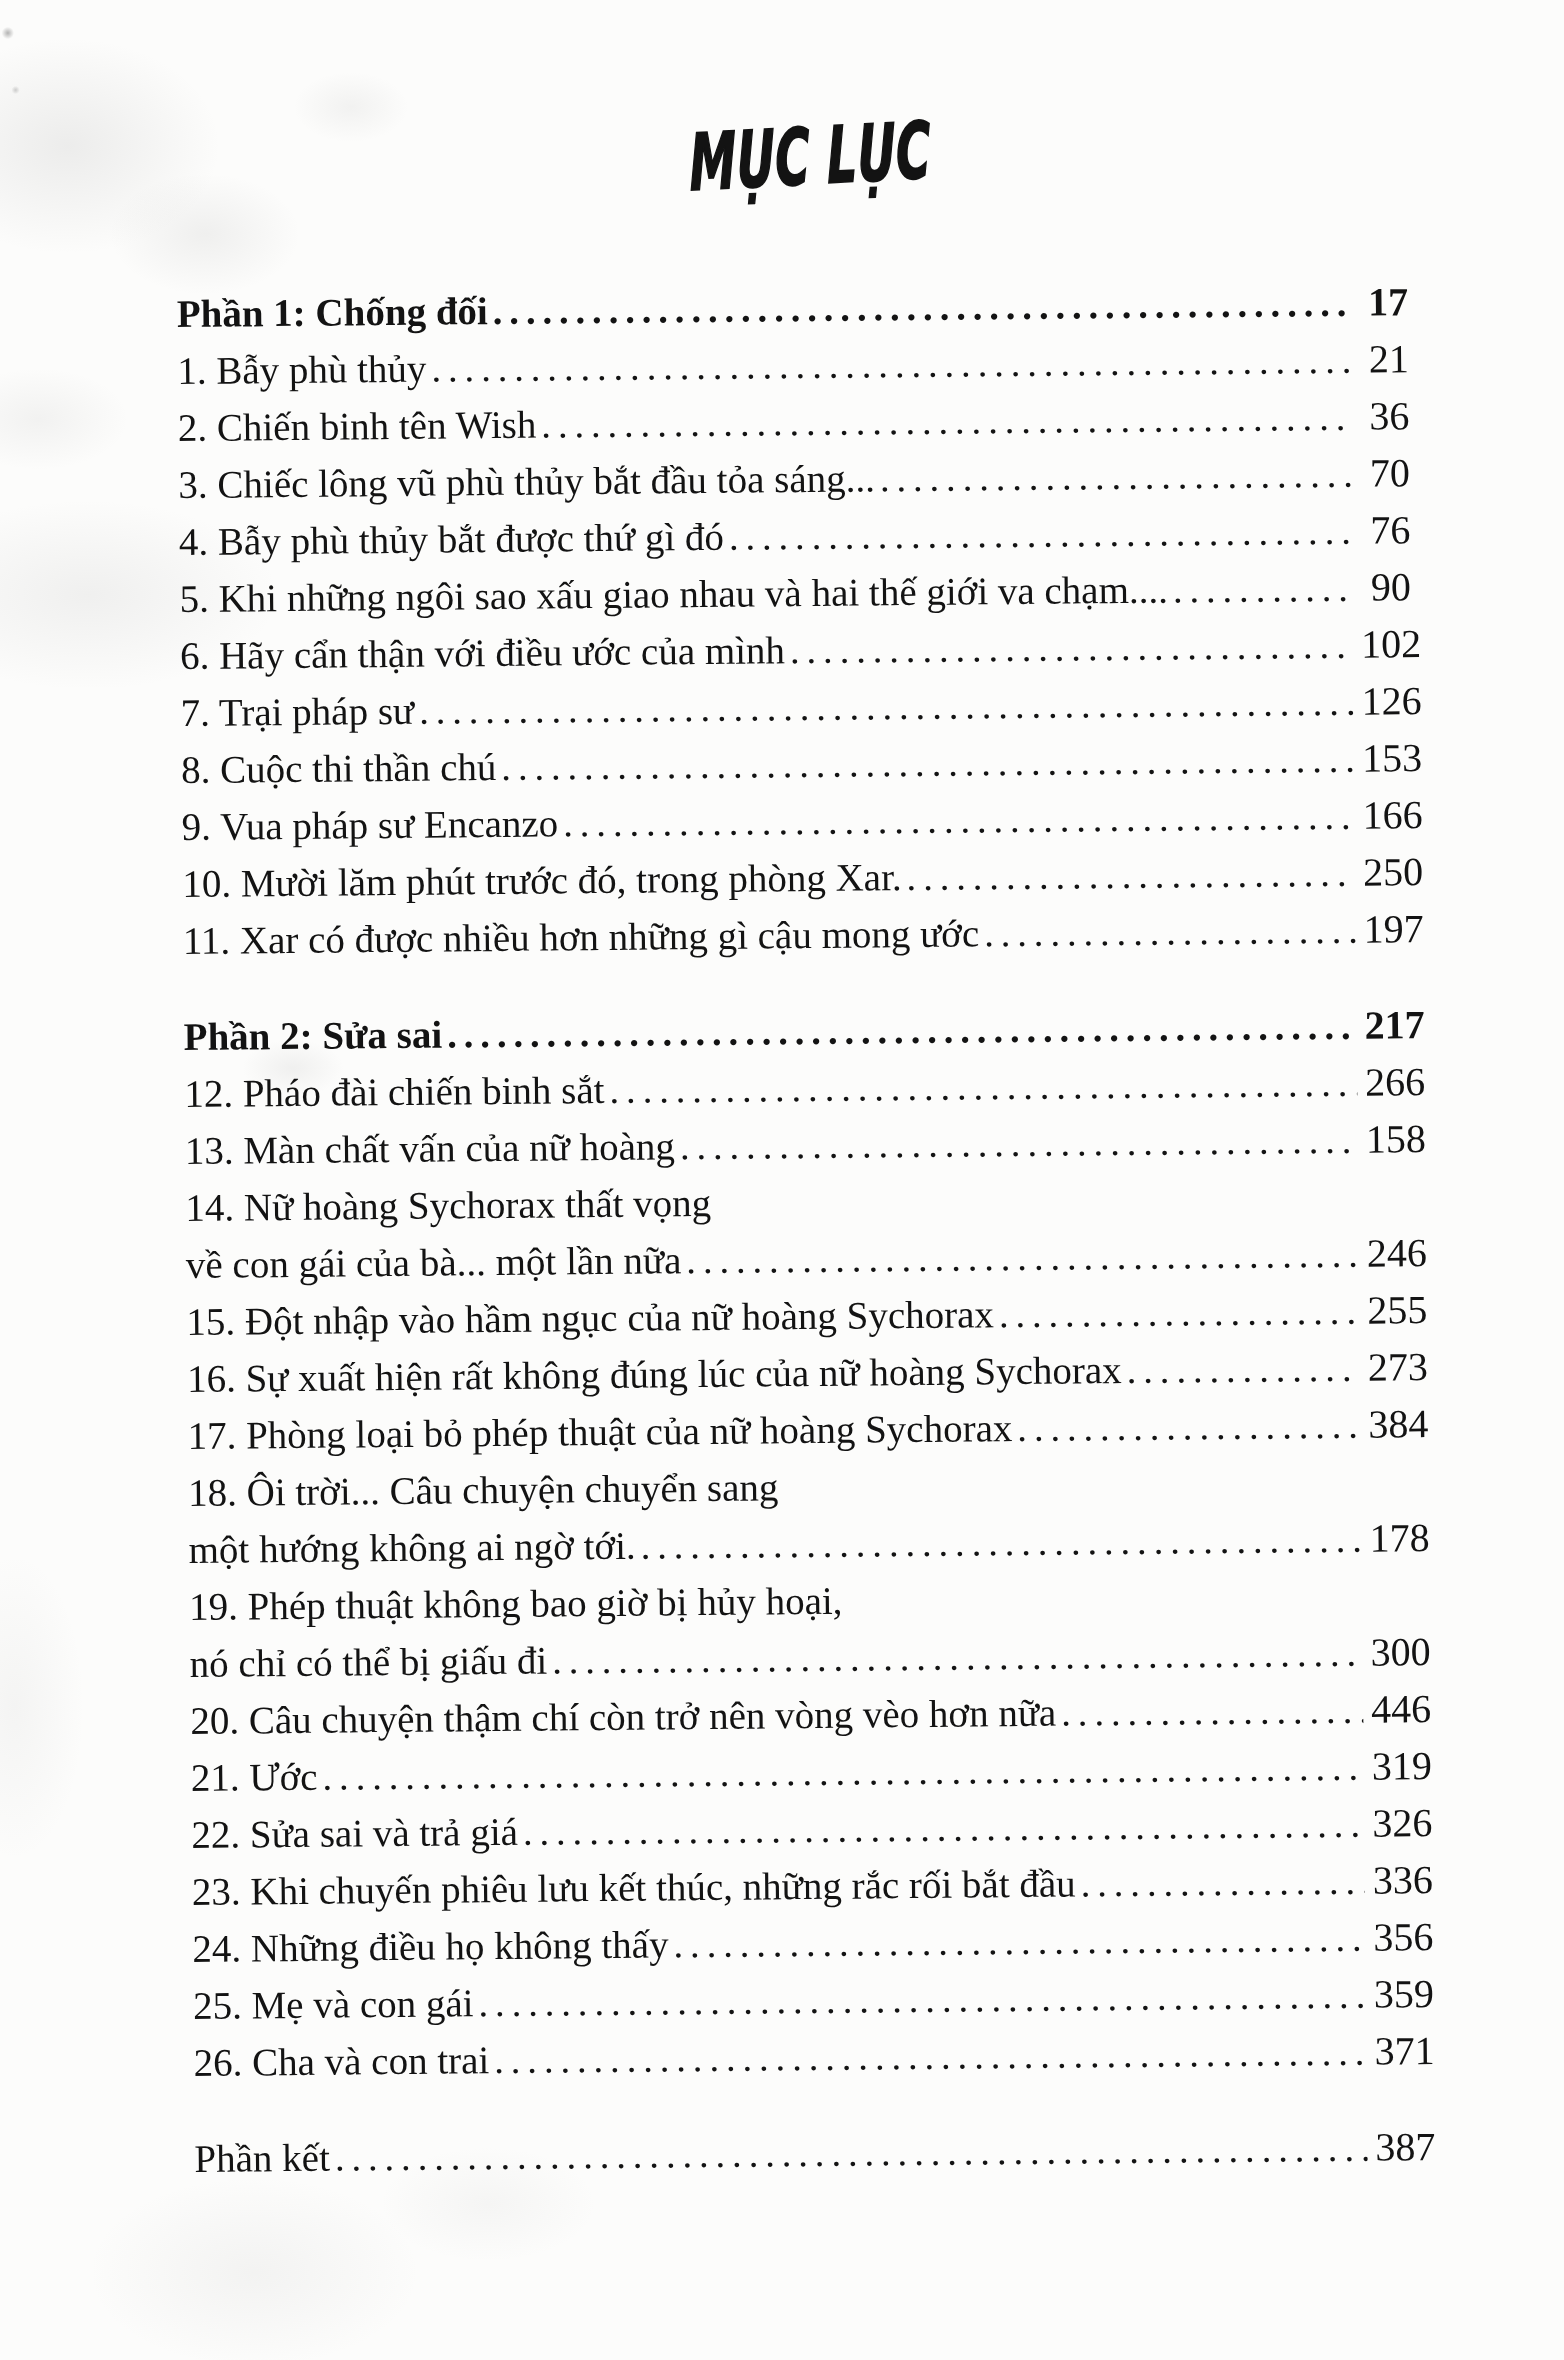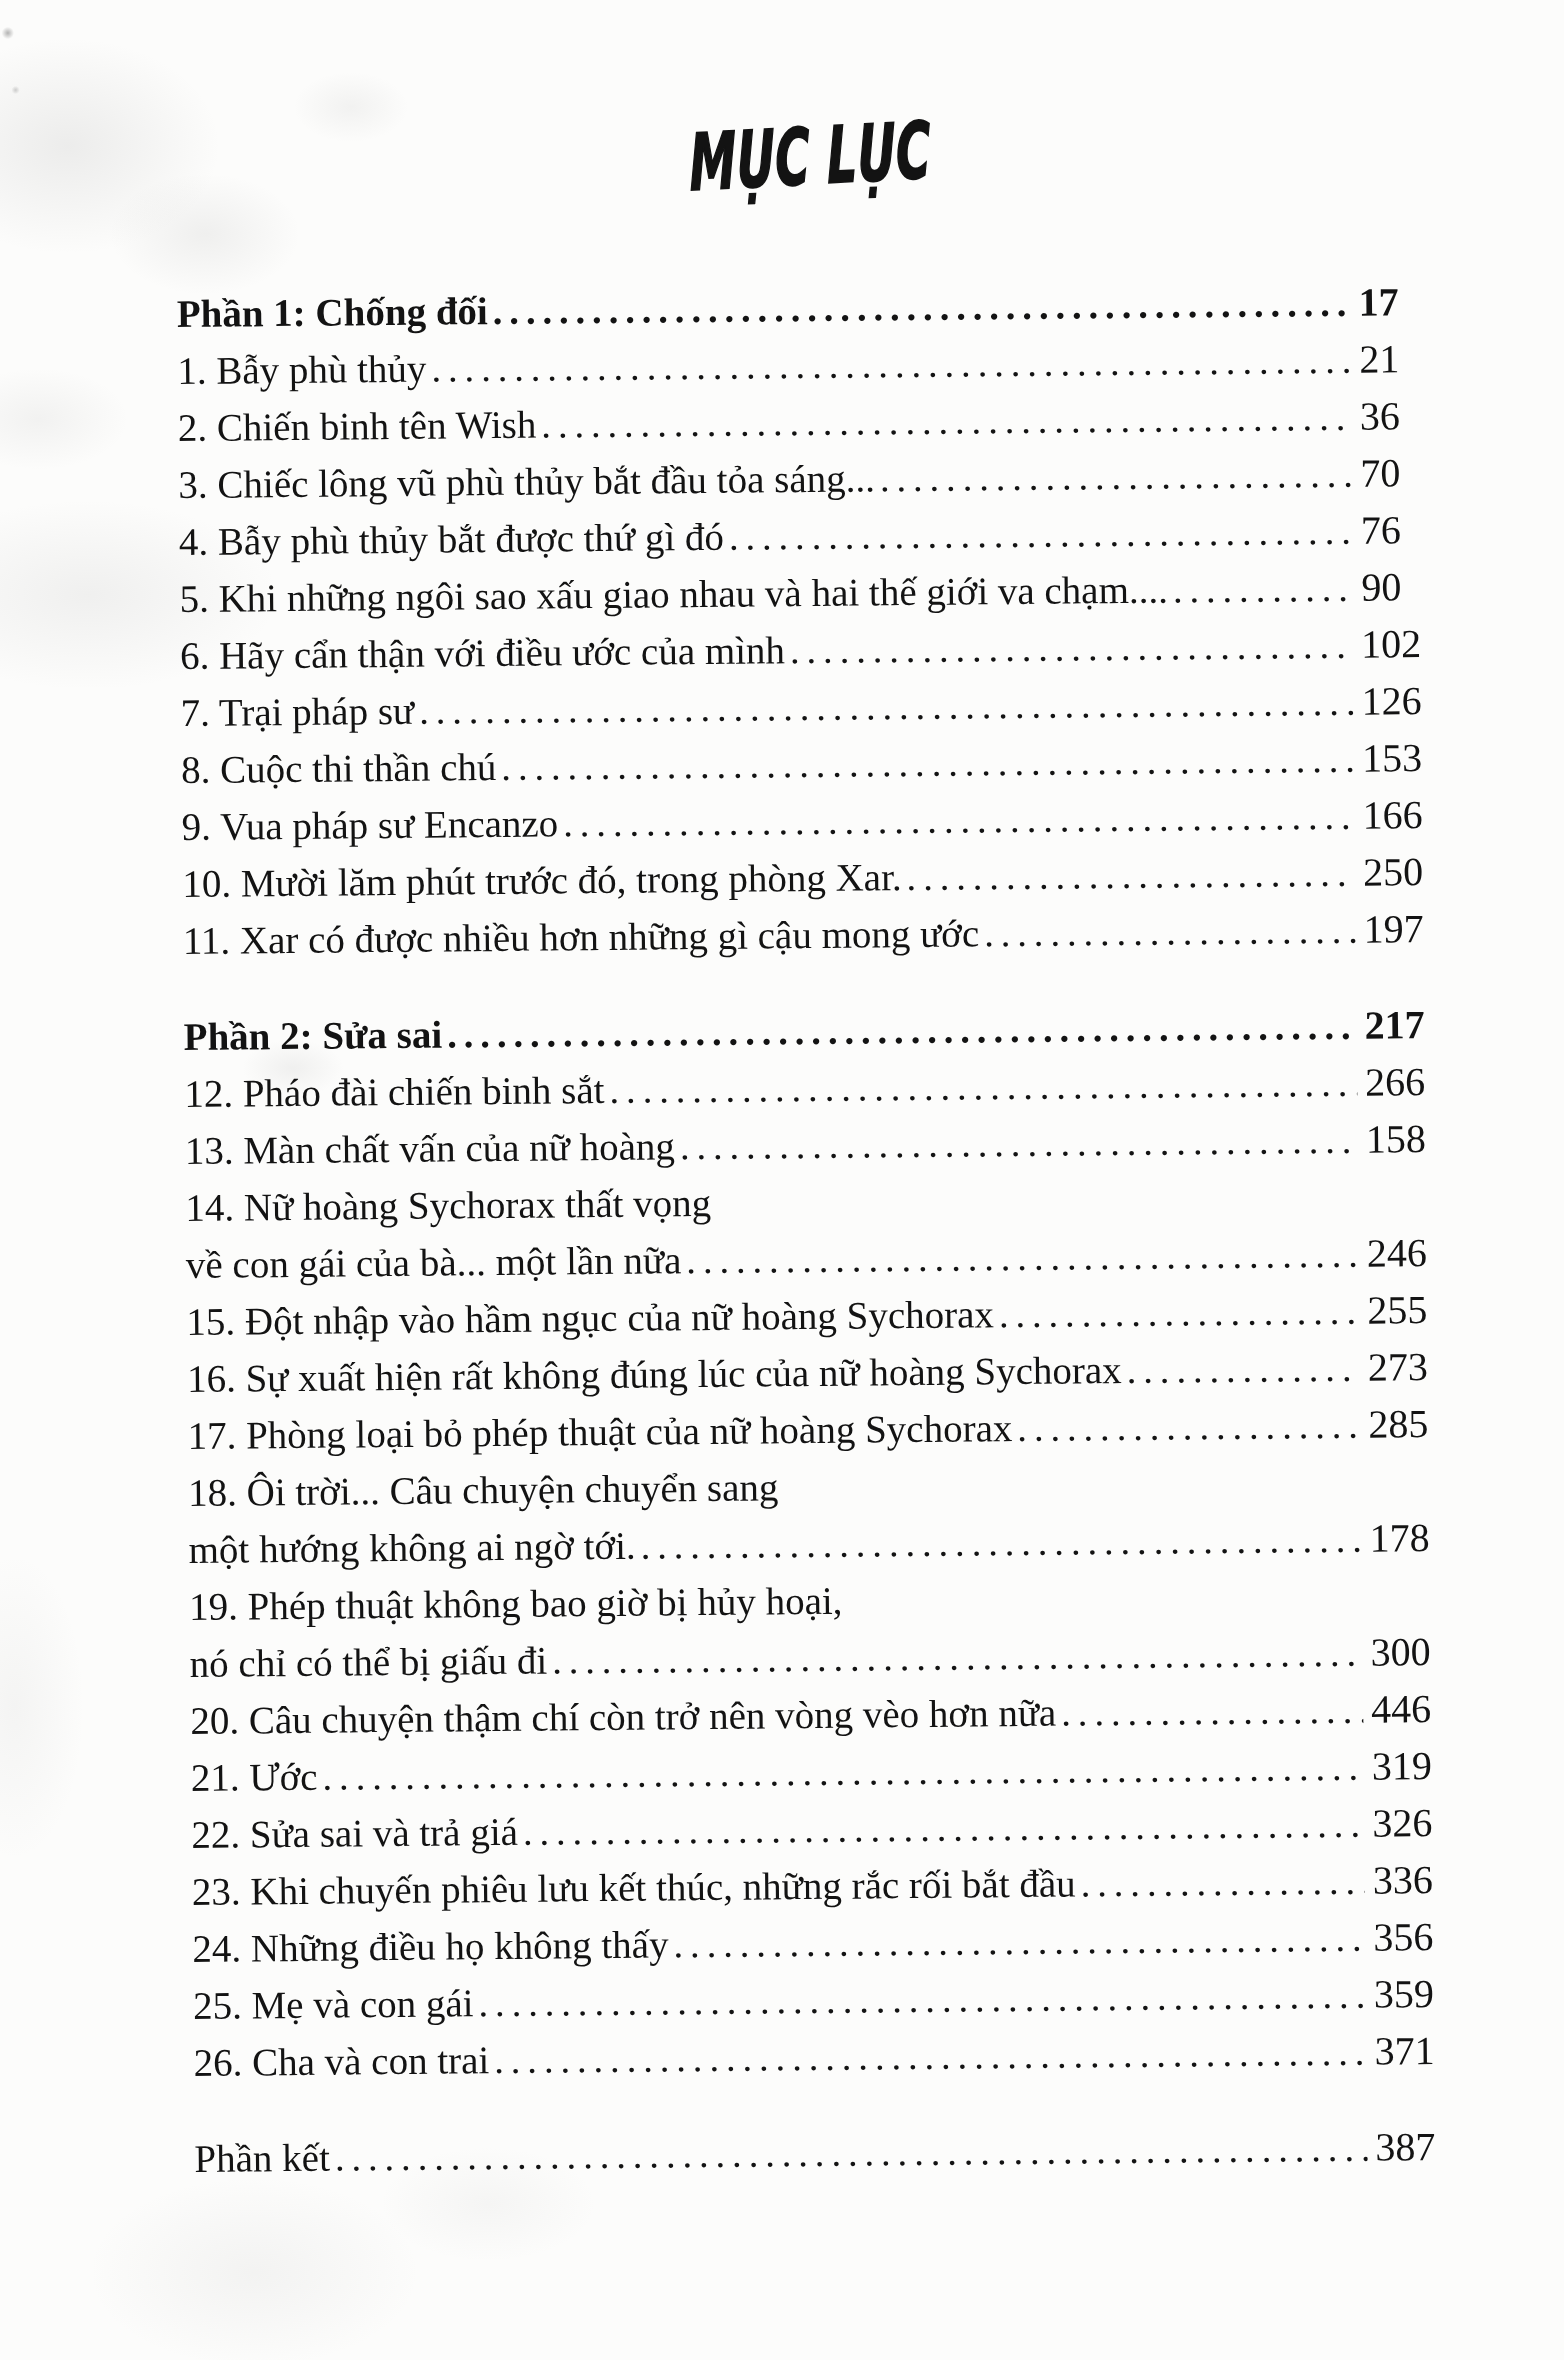--- a/index.html
+++ b/index.html
@@ -69,21 +69,21 @@
     min-width: 0;
     overflow: hidden;
     white-space: nowrap;
     letter-spacing: 6.8px;
     padding-left: 4.9px;
     font-size: 39px;
   }
   .pagenum {
     flex: 0 0 auto;
     min-width: 59px;
-    text-align: left;
+    text-align: center;
     padding-left: 7.8px;
     font-size: 40px;
   }
 </style>
 </head>
 <body>
 
 <div class="page">
   <div class="content">
     <h1 class="title">MỤC LỤC</h1>
@@ -177,21 +177,21 @@
           <span class="pagenum">255</span>
         </div>
         <div class="row">
           <span class="label">16. Sự xuất hiện rất không đúng lúc của nữ hoàng Sychorax</span>
           <span class="dots">......................................................................................................................................................</span>
           <span class="pagenum">273</span>
         </div>
         <div class="row">
           <span class="label">17. Phòng loại bỏ phép thuật của nữ hoàng Sychorax</span>
           <span class="dots">......................................................................................................................................................</span>
-          <span class="pagenum">285</span>
+          <span class="pagenum">384</span>
         </div>
         <div class="row">
           <span class="label">18. Ôi trời... Câu chuyện chuyển sang</span>
         </div>
         <div class="row">
           <span class="label">một hướng không ai ngờ tới.</span>
           <span class="dots">......................................................................................................................................................</span>
           <span class="pagenum">178</span>
         </div>
         <div class="row">

